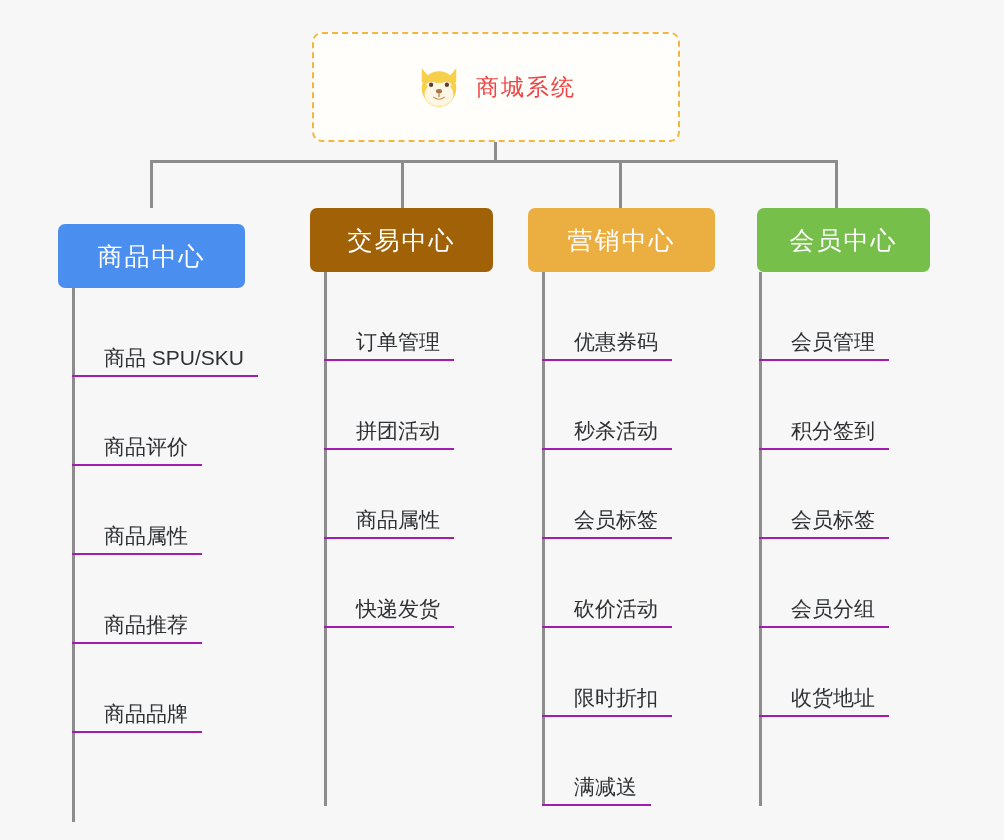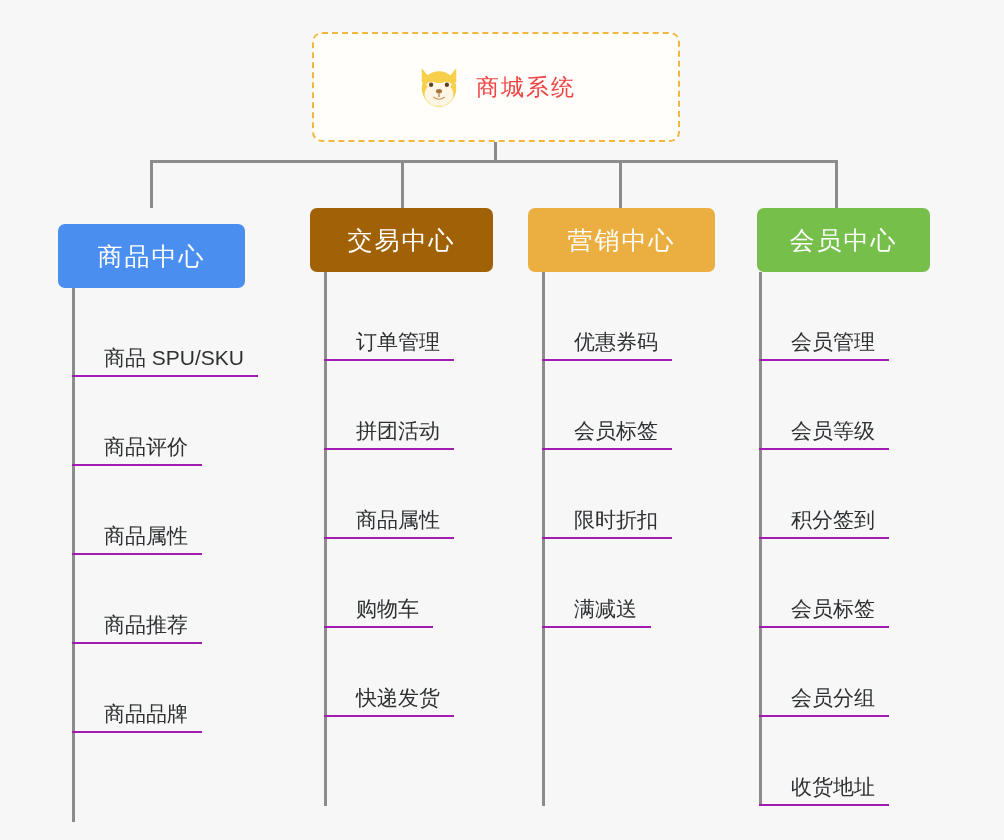--- a/index.html
+++ b/index.html
@@ -135,60 +135,60 @@
           <div class="item">
             <div class="item-label">订单管理</div>
           </div>
           <div class="item">
             <div class="item-label">拼团活动</div>
           </div>
           <div class="item">
             <div class="item-label">商品属性</div>
           </div>
           <div class="item">
-            <div class="item-label">购物车</div>
-          </div>
-          <div class="item">
             <div class="item-label">快递发货</div>
           </div>
         </div>
       </div>
       <div class="column" style="left: 528px; width: 187px;">
         <div class="cat-header" style="background: rgb(234, 174, 65);">
           <span>营销中心</span>
         </div>
         <div class="spine" style="height: 534px;"></div>
         <div class="items">
           <div class="item">
             <div class="item-label">优惠券码</div>
           </div>
           <div class="item">
+            <div class="item-label">秒杀活动</div>
+          </div>
+          <div class="item">
             <div class="item-label">会员标签</div>
+          </div>
+          <div class="item">
+            <div class="item-label">砍价活动</div>
           </div>
           <div class="item">
             <div class="item-label">限时折扣</div>
           </div>
           <div class="item">
             <div class="item-label">满减送</div>
           </div>
         </div>
       </div>
       <div class="column" style="left: 745px; width: 185px; padding-left: 12px;">
         <div class="cat-header" style="background: rgb(118, 191, 75);">
           <span>会员中心</span>
         </div>
         <div class="spine" style="height: 534px;"></div>
         <div class="items">
           <div class="item">
             <div class="item-label">会员管理</div>
           </div>
           <div class="item">
-            <div class="item-label">会员等级</div>
-          </div>
-          <div class="item">
             <div class="item-label">积分签到</div>
           </div>
           <div class="item">
             <div class="item-label">会员标签</div>
           </div>
           <div class="item">
             <div class="item-label">会员分组</div>
           </div>
           <div class="item">
             <div class="item-label">收货地址</div>

